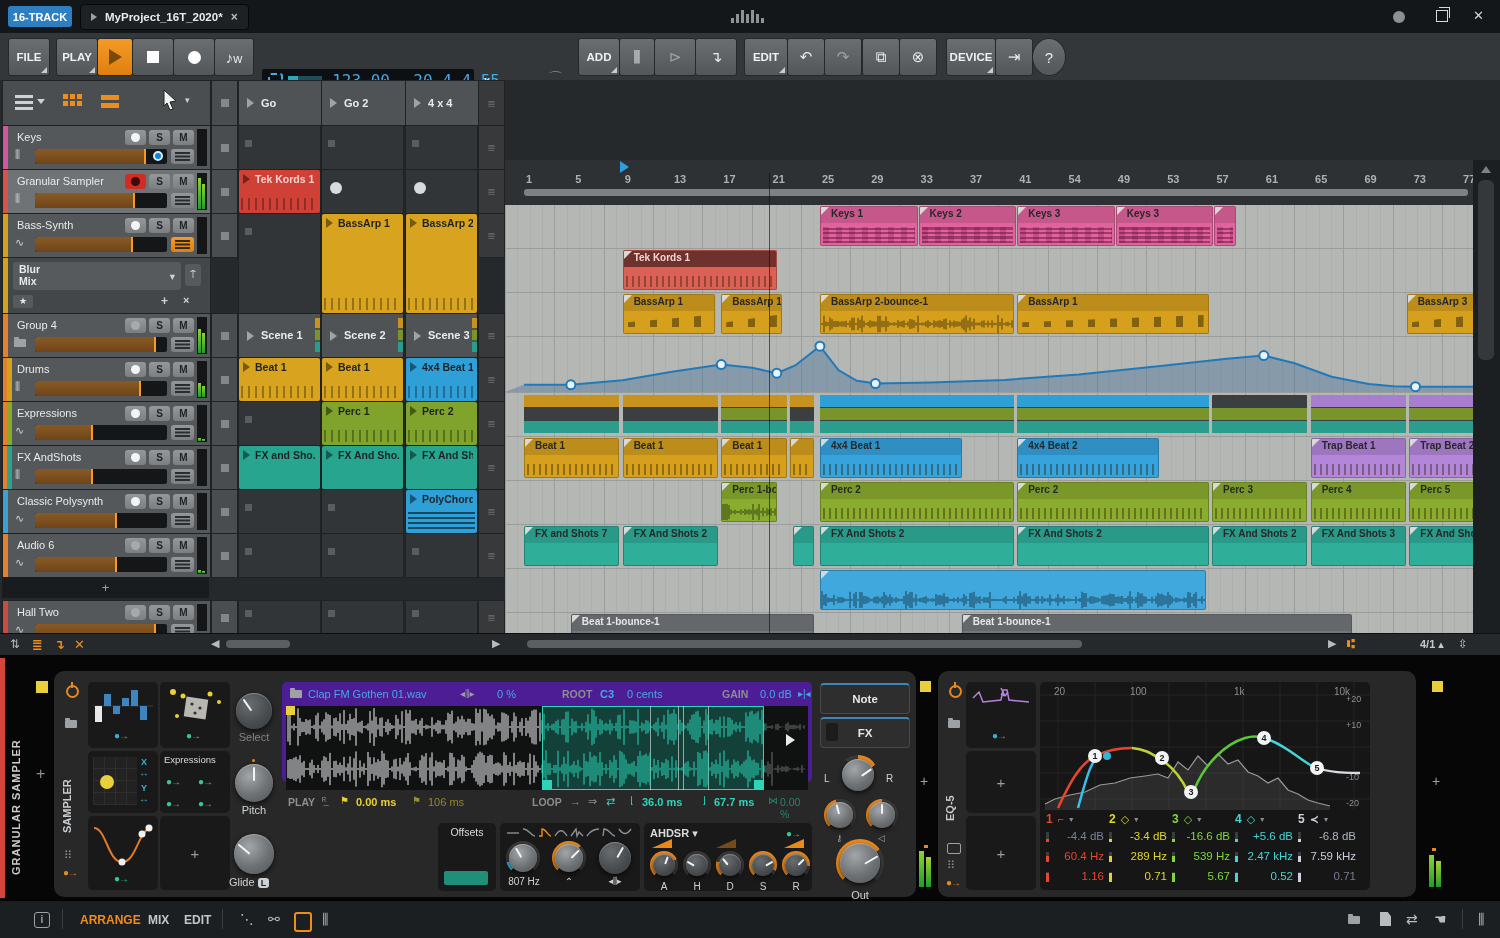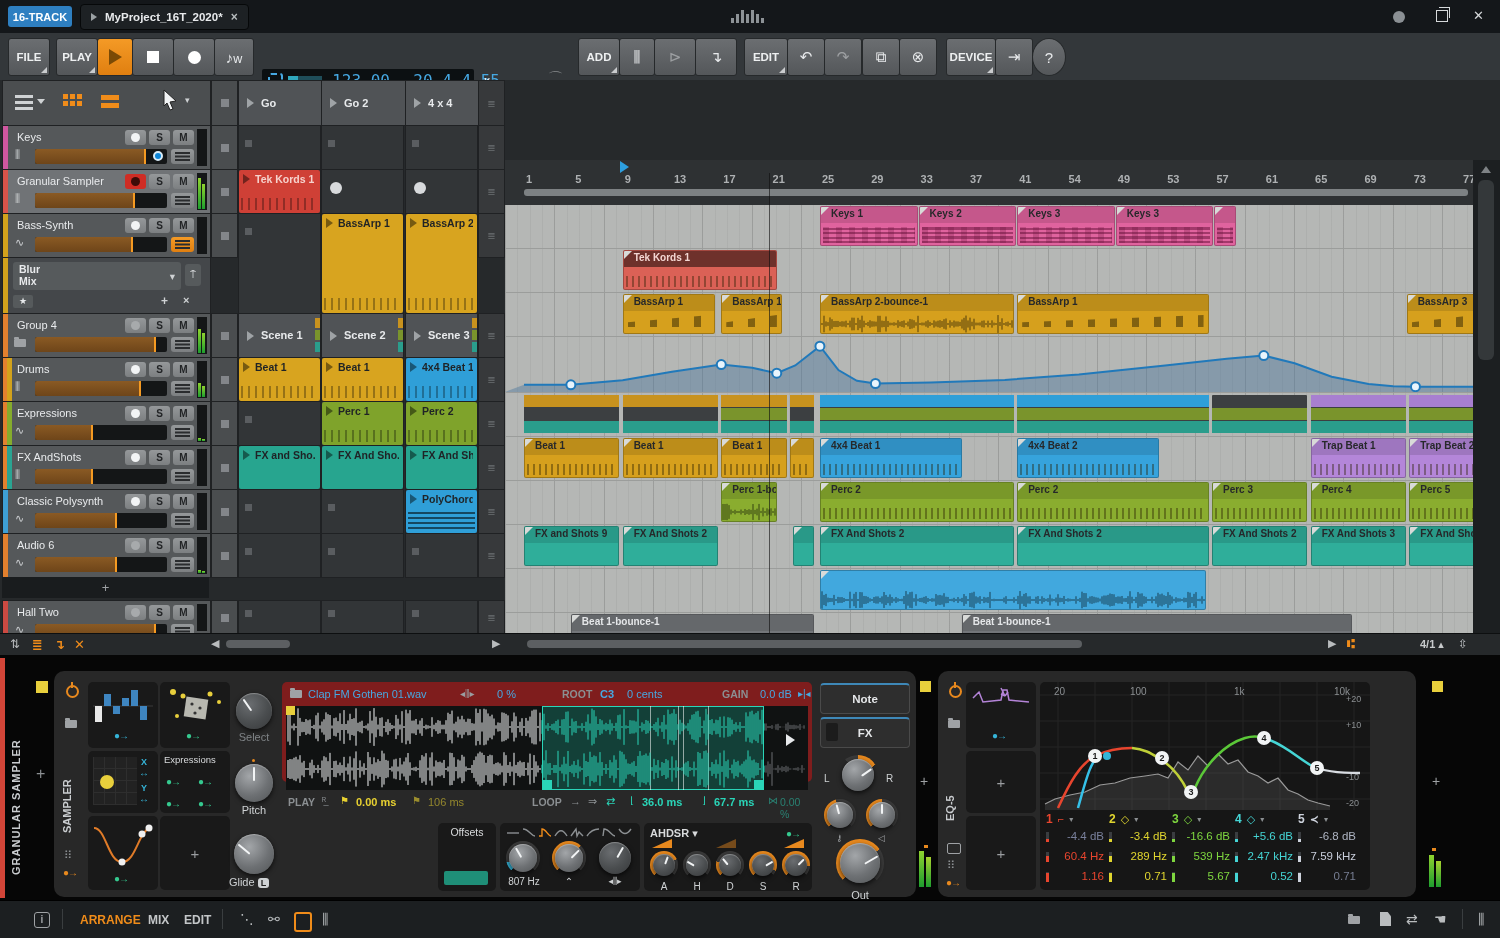--- a/index.html
+++ b/index.html
@@ -750,21 +750,21 @@
             <div class="hd" style="background: rgb(121, 152, 41); color: rgb(38, 40, 42);">Perc 4</div>
             <div class="fold"></div>
             <div style="position: absolute; left: 2px; right: 2px; bottom: 2px; height: 11px; background: repeating-linear-gradient(90deg, rgba(40, 30, 0, 0.4) 0px, rgba(40, 30, 0, 0.4) 2px, transparent 2px, transparent 6px);"></div>
           </div>
           <div class="aclip" style="position: absolute; left: 904.294px; top: 277px; width: 70.514px; height: 40px; background: rgb(138, 173, 47);">
             <div class="hd" style="background: rgb(121, 152, 41); color: rgb(38, 40, 42);">Perc 5</div>
             <div class="fold"></div>
             <div style="position: absolute; left: 2px; right: 2px; bottom: 2px; height: 11px; background: repeating-linear-gradient(90deg, rgba(40, 30, 0, 0.4) 0px, rgba(40, 30, 0, 0.4) 2px, transparent 2px, transparent 6px);"></div>
           </div>
           <div class="aclip" style="position: absolute; left: 19px; top: 321px; width: 95.174px; height: 40px; background: rgb(47, 174, 154);">
-            <div class="hd" style="background: rgb(41, 153, 136); color: rgb(38, 40, 42);">FX and Shots 9</div>
+            <div class="hd" style="background: rgb(41, 153, 136); color: rgb(38, 40, 42);">FX and Shots 7</div>
             <div class="fold"></div>
           </div>
           <div class="aclip" style="position: absolute; left: 117.64px; top: 321px; width: 95.174px; height: 40px; background: rgb(47, 174, 154);">
             <div class="hd" style="background: rgb(41, 153, 136); color: rgb(38, 40, 42);">FX And Shots 2</div>
             <div class="fold"></div>
           </div>
           <div class="aclip" style="position: absolute; left: 287.794px; top: 321px; width: 21.194px; height: 40px; background: rgb(47, 174, 154);">
             <div class="hd" style="background: rgb(41, 153, 136); color: rgb(38, 40, 42);"></div>
             <div class="fold"></div>
           </div>
@@ -963,21 +963,21 @@
       <div class="abs" style="left:198px;top:88px;width:3px;height:3px;border-radius:50%;background:#e8891e"></div>
       <div class="abs knobcap" style="left:181px;top:93px;width:38px;height:38px">
           <i style="transform:rotate(0deg)"></i>
         </div>
       <div class="klabel" style="left:178px;top:133px;width:44px">Pitch</div>
       <div class="abs knobcap" style="left:180px;top:163px;width:40px;height:40px">
           <i style="transform:rotate(-50deg)"></i>
         </div>
       <div class="klabel" style="left:170px;top:205px;width:50px"><span>Glide</span> <b style="background:#cfd2d4;color:#222;border-radius:3px;padding:0 3px;font-size:9px">L</b></div>
 
-      <div class="card" style="left:228px;top:11px;width:530px;height:100px;background:#7f1d1d">
+      <div class="card" style="left:228px;top:11px;width:530px;height:100px;background:#4c1d95">
         <div class="abs folder" style="left:8px;top:8px"></div>
         <div class="abs bluetxt" style="left:26px;top:6px;font-size:11px">Clap FM Gothen 01.wav</div>
         <div class="abs" style="left:178px;top:6px;color:#9a9da0;font-size:10px">◂⫼▸</div>
         <div class="abs bluetxt" style="left:215px;top:6px;font-size:11px">0 %</div>
         <div class="abs graylab" style="left:280px;top:6px;font-size:10.5px;font-weight:bold">ROOT</div>
         <div class="abs bluetxt" style="left:318px;top:6px;font-size:11px;font-weight:bold">C3</div>
         <div class="abs bluetxt" style="left:345px;top:6px;font-size:11px">0 cents</div>
         <div class="abs graylab" style="left:440px;top:6px;font-size:10.5px;font-weight:bold">GAIN</div>
         <div class="abs bluetxt" style="left:478px;top:6px;font-size:11px">0.0 dB</div>
         <div class="abs bluetxt" style="left:516px;top:6px;font-size:10px">▸|◂</div>

